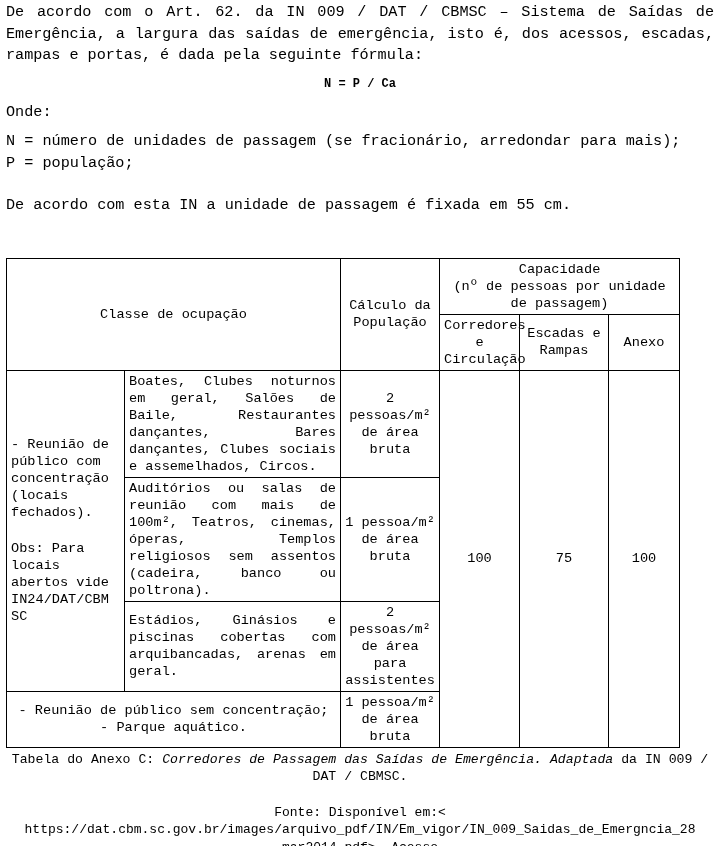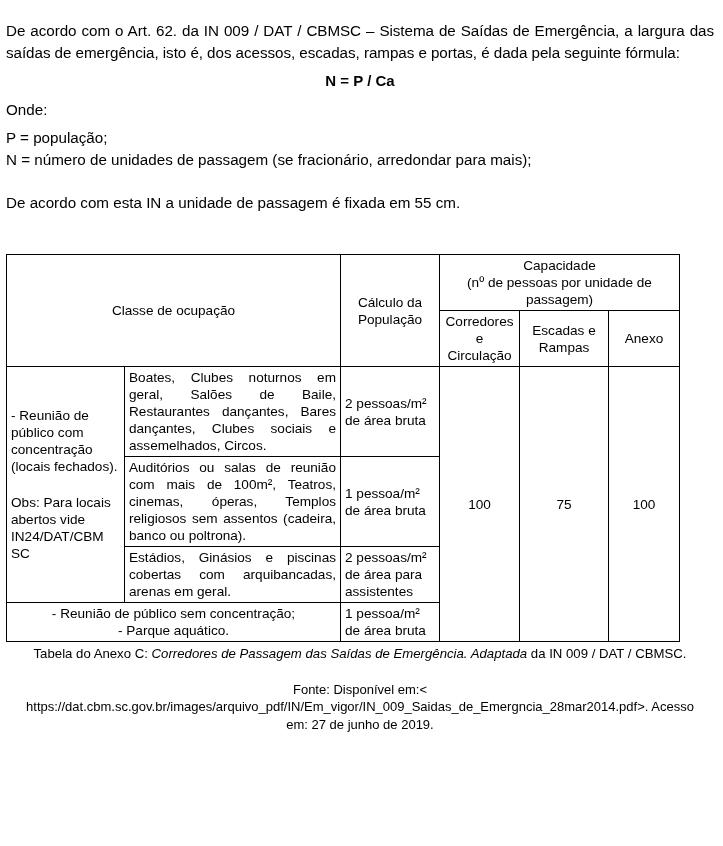--- a/index.html
+++ b/index.html
@@ -14,34 +14,35 @@
     overflow: hidden;
     font-family: "Liberation Sans", sans-serif;
     color: #000000;
     -webkit-font-smoothing: antialiased;
   }
   .page {
     position: relative;
     width: 723px;
     height: 846px;
     box-sizing: border-box;
-    padding: 18px 9px 0 6px;
+    padding: 0 9px 0 6px;
+    font-family: Liberation Mono, monospace;
   }
 
   
   .para {
     font-size: 15.2px;
     line-height: 21.6px;
     text-align: justify;
     margin: 0;
     letter-spacing: -0.05px;
   }
   .para.first { padding-top: 2px; }
   .formula {
-    font-size: 15px;
+    font-size: 12px;
     line-height: 21.6px;
     font-weight: bold;
     text-align: center;
     margin: 0;
     padding-top: 7px;
     padding-bottom: 7px;
   }
   .line {
     font-size: 15.2px;
     line-height: 21.6px;
@@ -95,21 +96,21 @@
     line-height: 19px;
   }
   td.occ-desc {
     text-align: justify;
     text-align-last: left;
     vertical-align: middle;
     padding: 5px 5px 5px 5px;
     line-height: 19px;
   }
   td.calc {
-    text-align: left;
+    text-align: center;
     vertical-align: middle;
     line-height: 19px;
     padding: 4px 3px;
   }
   td.capnum {
     text-align: center;
     vertical-align: middle;
     font-size: 14px;
   }
   td.occ-wide {
@@ -146,23 +147,23 @@
 <div class="page">
 
   <p class="para first">De acordo com o Art. 62. da IN 009 / DAT / CBMSC – Sistema de Saídas de Emergência, a largura das saídas de emergência, isto é, dos acessos, escadas, rampas e portas, é dada pela seguinte fórmula:</p>
 
   <p class="formula">N = P / Ca</p>
 
   <p class="line">Onde:</p>
 
   <div class="gap-sm"></div>
 
+  <p class="line">N = número de unidades de passagem (se fracionário, arredondar para mais);</p>
+
   <p class="line">P = população;</p>
-
-  <p class="line">N = número de unidades de passagem (se fracionário, arredondar para mais);</p>
 
 
   <div class="gap-md"></div>
 
   <p class="line">De acordo com esta IN a unidade de passagem é fixada em 55 cm.</p>
 
   <div class="gap-lg"></div>
 
 
   <div style="height:18px"></div>

